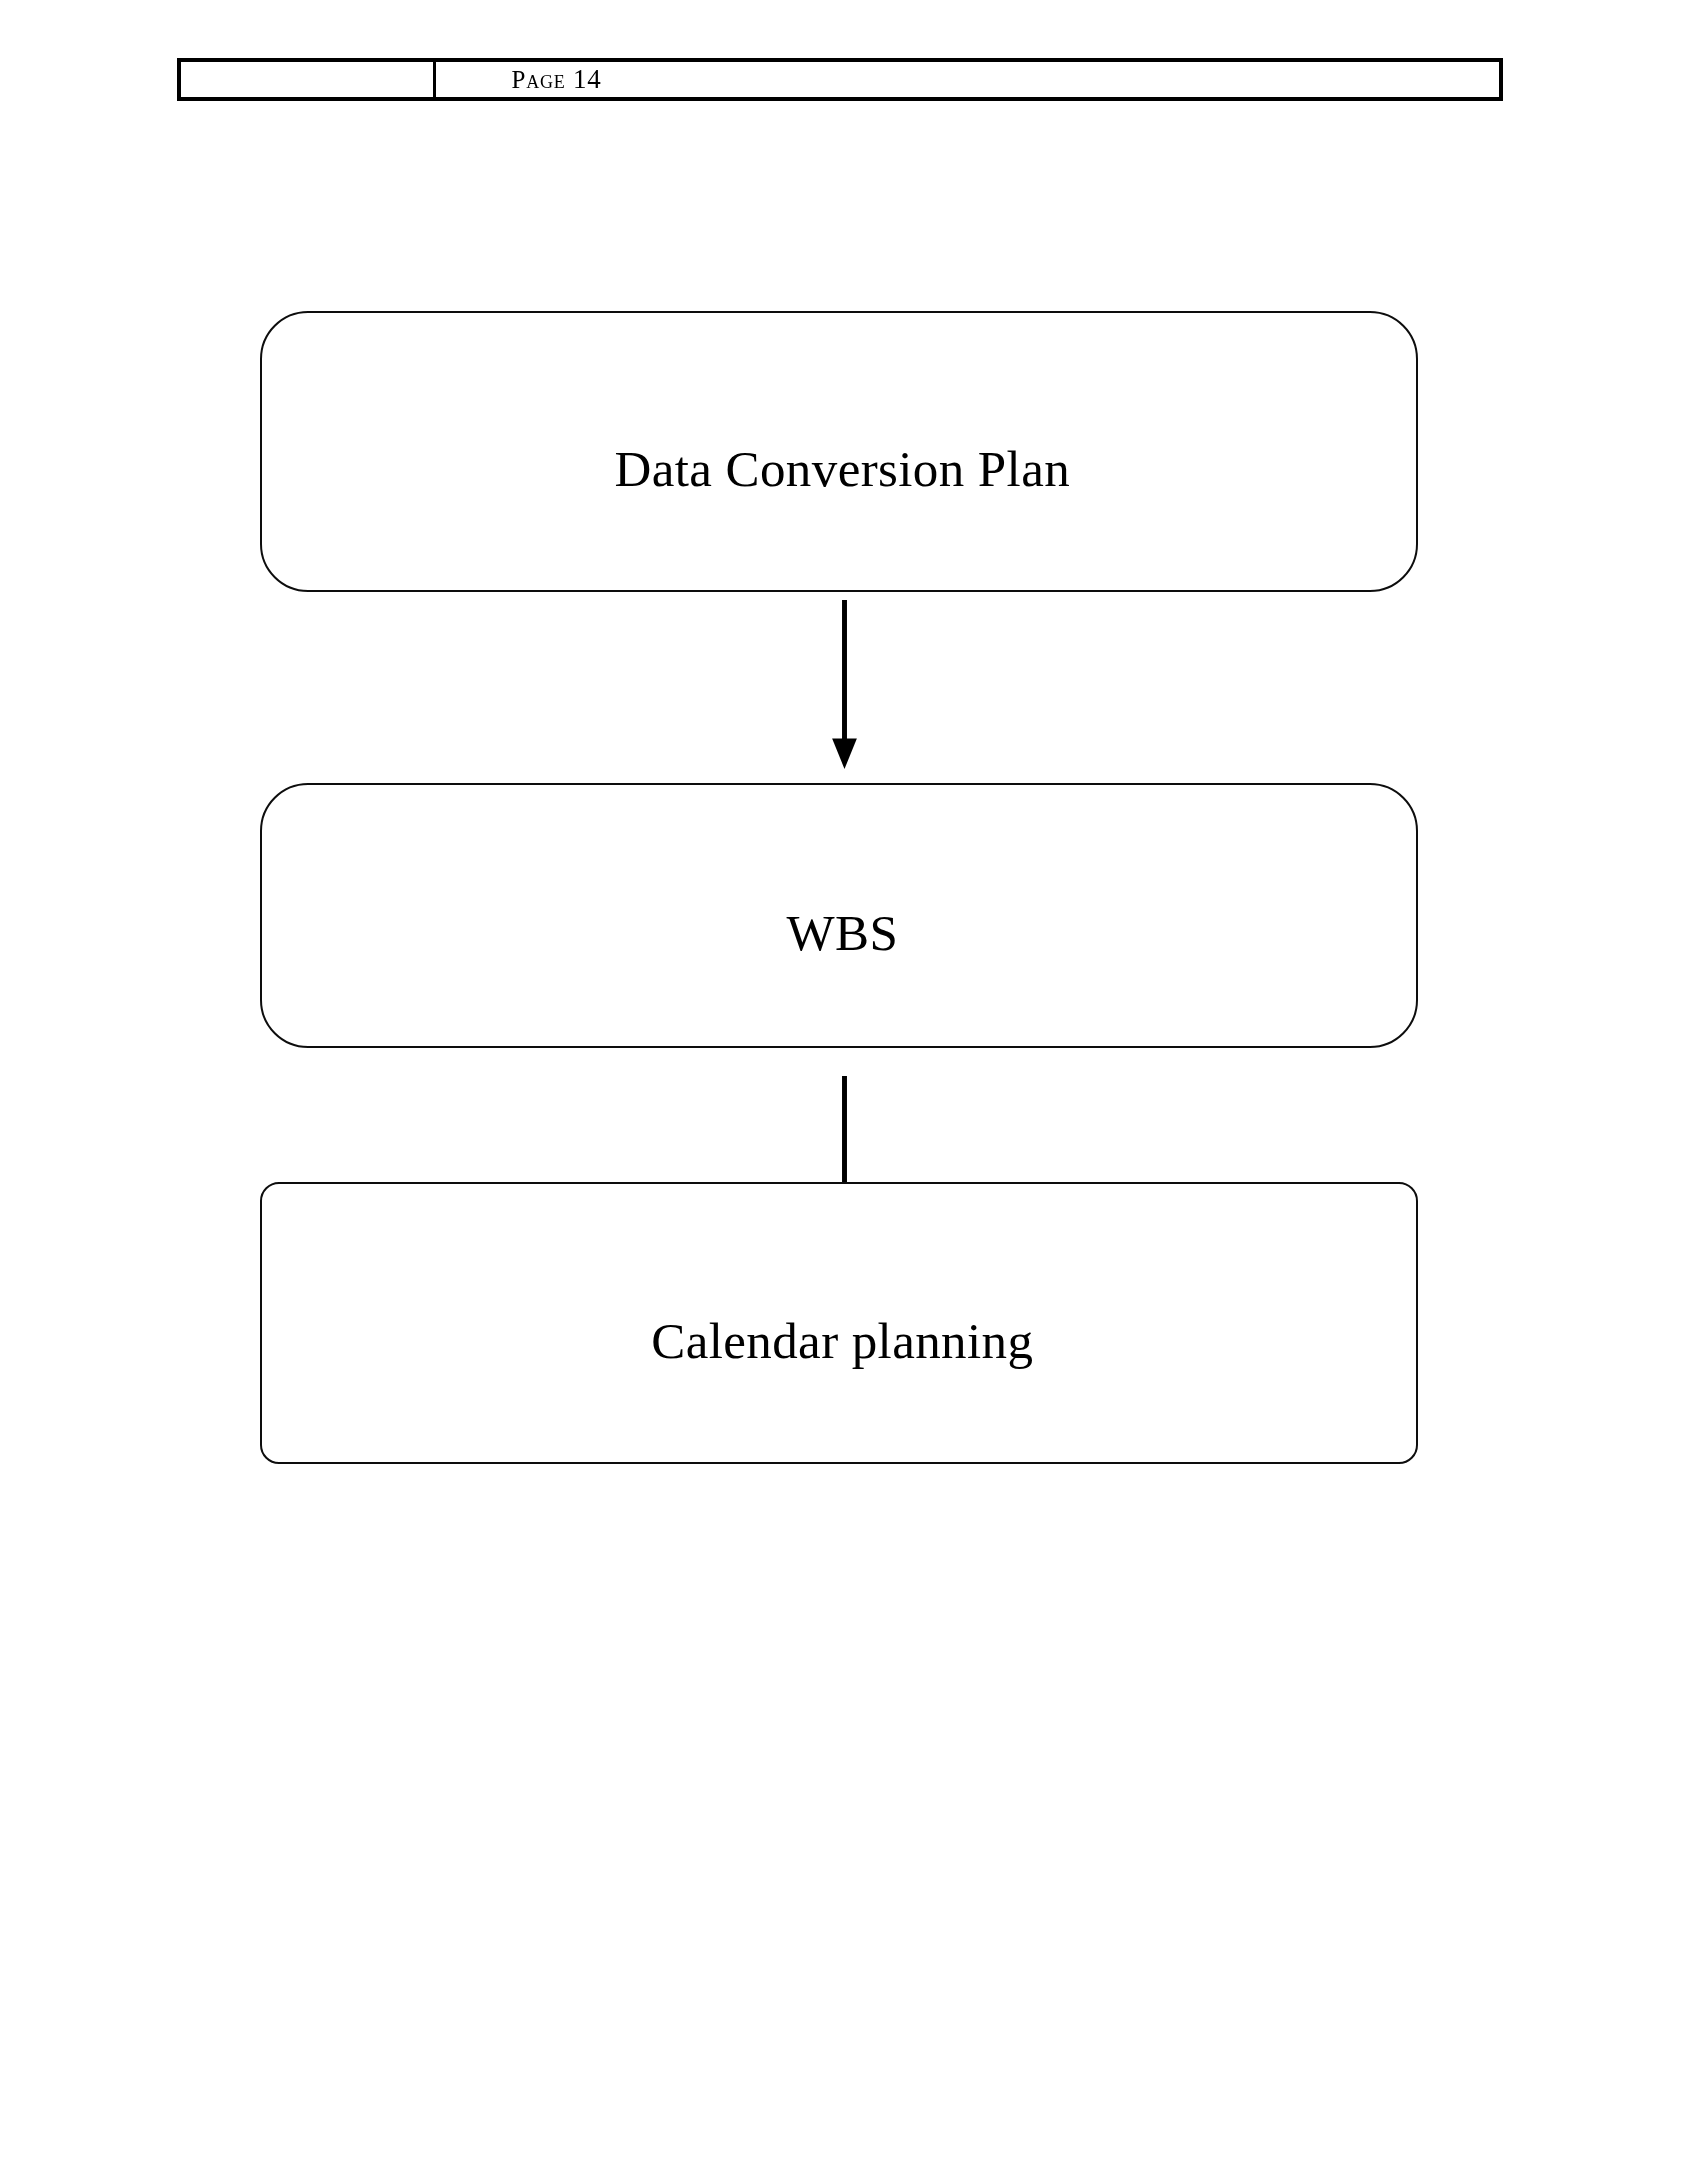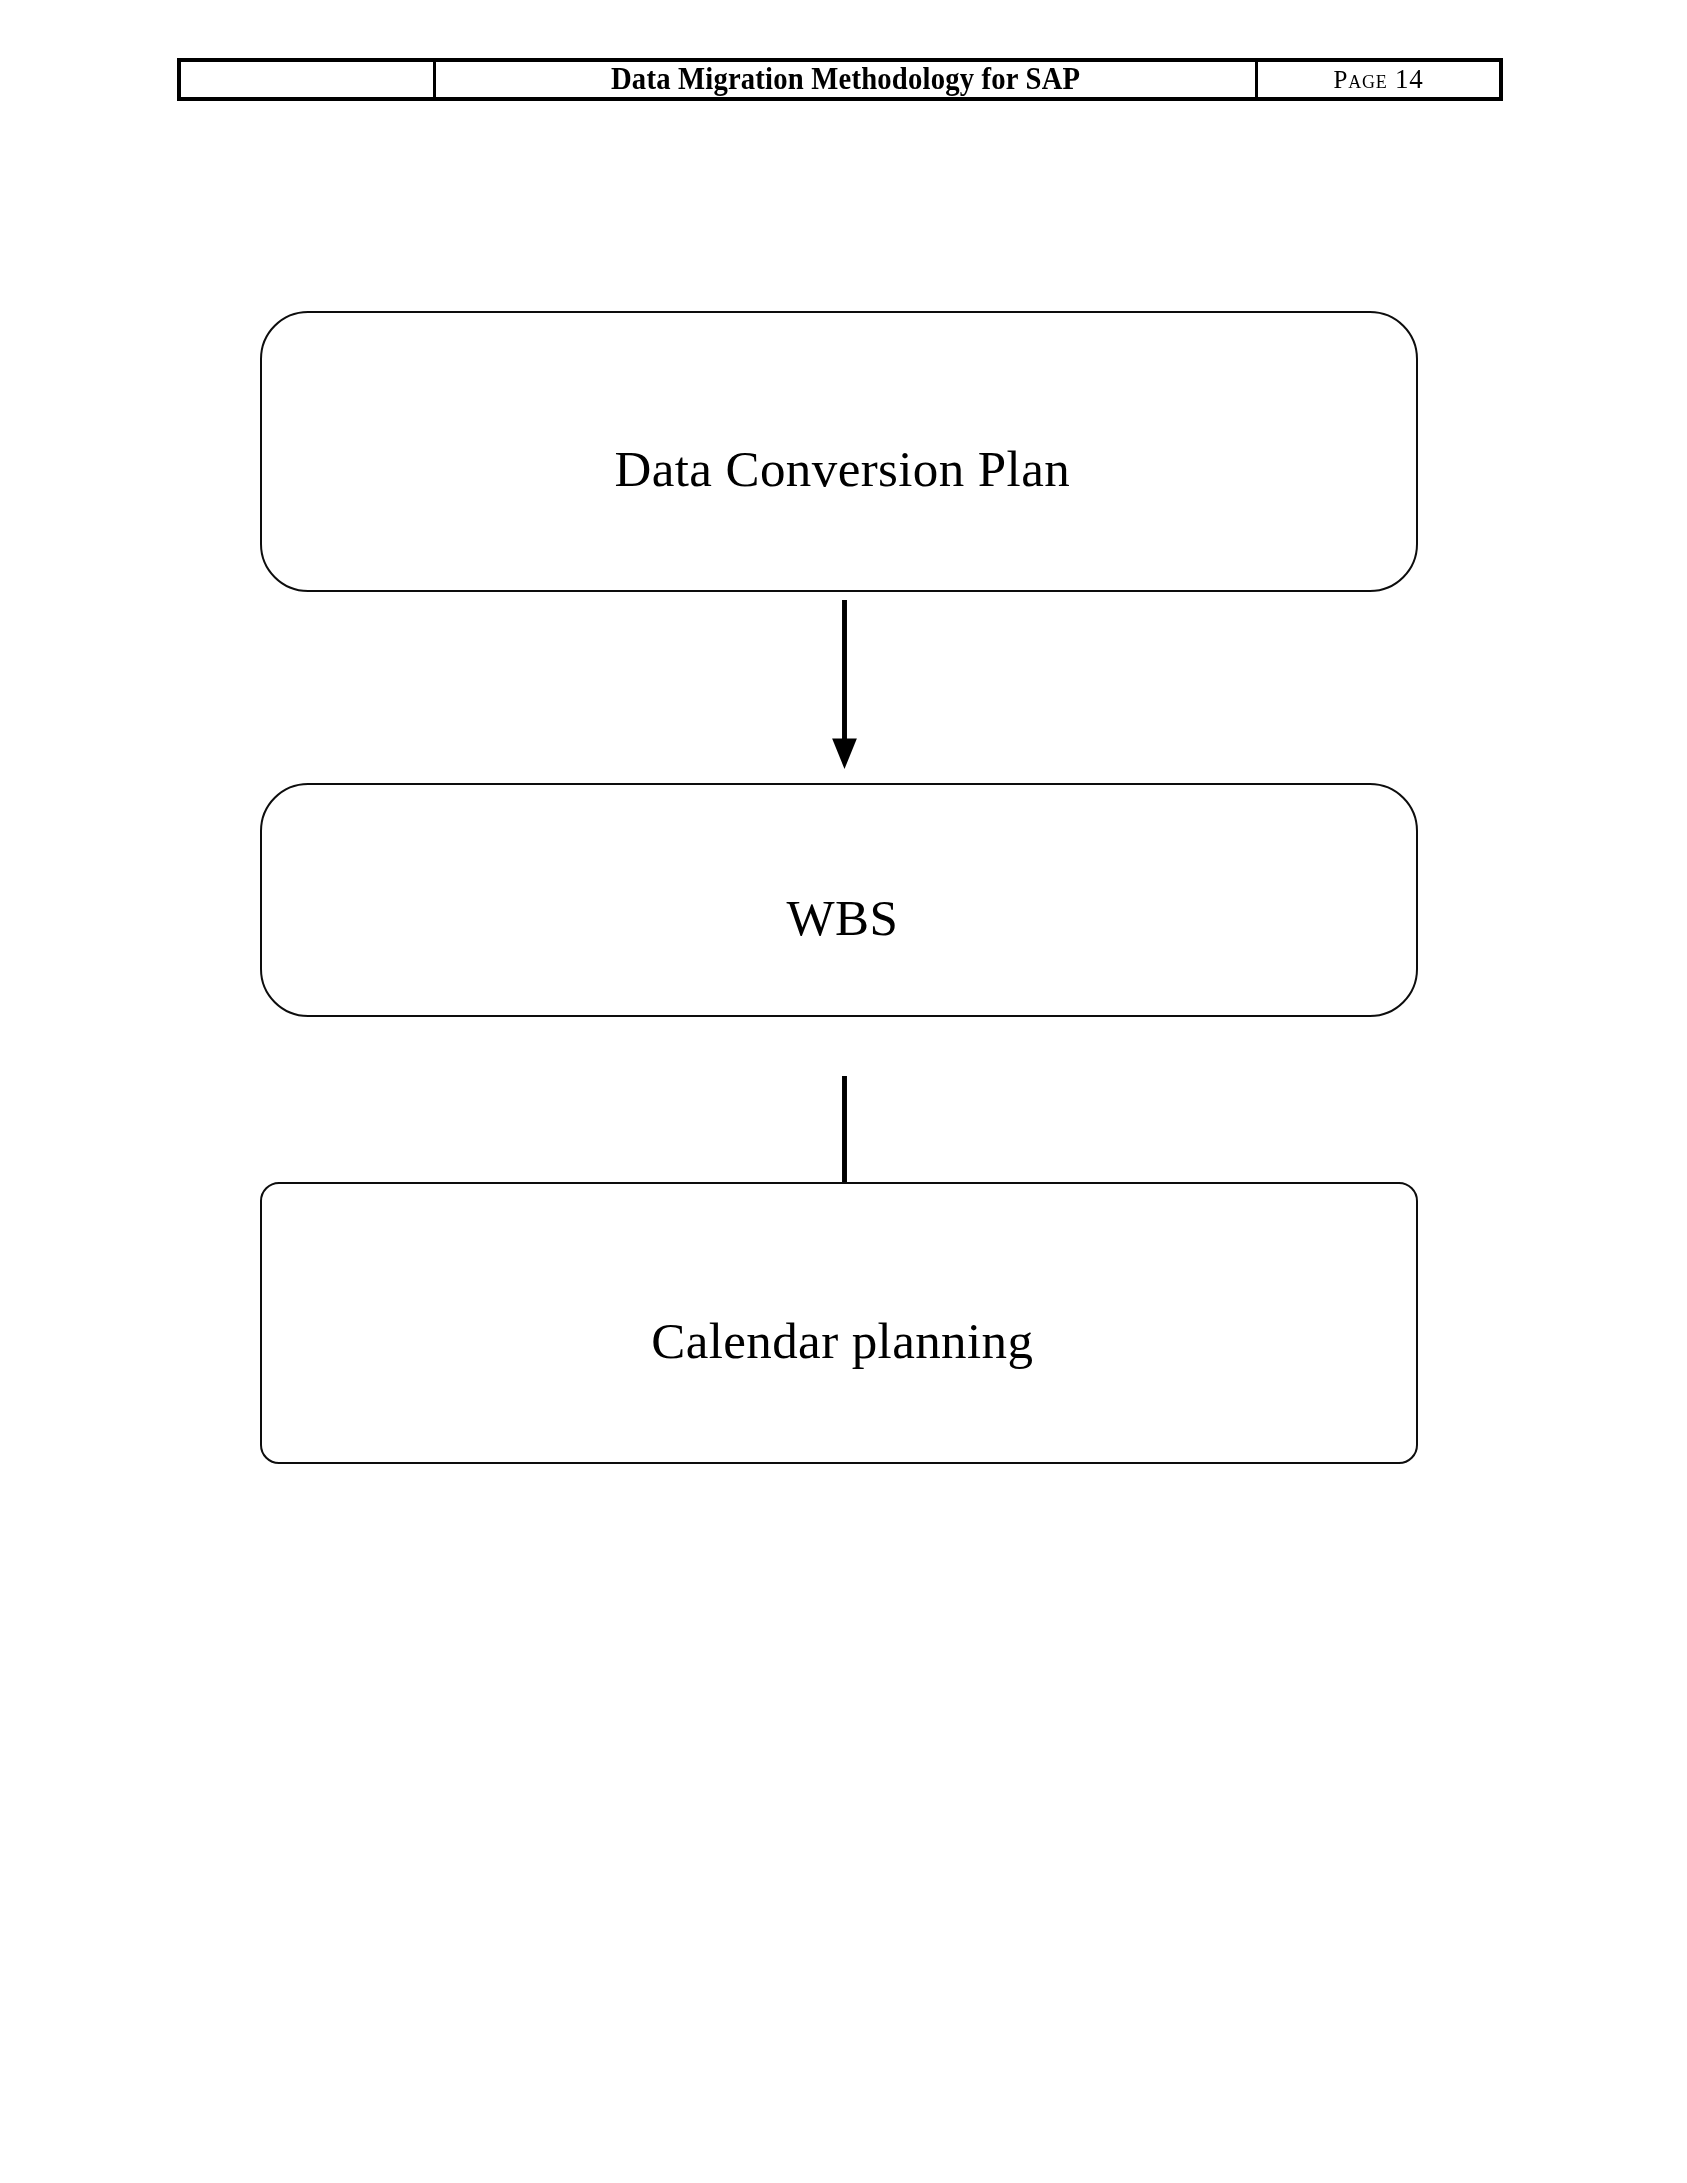--- a/index.html
+++ b/index.html
@@ -91,41 +91,38 @@
   }
   .flow-node .node-label {
     font-size: 51px;
     line-height: 1;
     white-space: nowrap;
     letter-spacing: 0.4px;
     transform: translateX(3.3px);
     margin-top: 36px;
   }
   #node-0 { top: 311px; height: 281px; }
-  #node-1 { top: 783px; height: 234px; }
+  #node-1 { top: 783px; height: 265px; }
   #node-2 { top: 1182px; height: 282px; border-radius: 19px; }
 
   .flow-arrow {
     position: absolute;
     left: 828px;
     width: 33px;
   }
   #arrow-0 { top: 600px; height: 169px; }
   #arrow-1 { top: 1076px; height: 163px; }
   .flow-arrow svg { display: block; width: 100%; height: 100%; }
 </style>
 </head>
 <body>
 
 <div class="page-header">
   <div class="hdr-cell hdr-cell-left">
     <span></span>
-  </div>
-  <div class="hdr-cell hdr-cell-center">
-    <span class="hdr-title">Data Migration Methodology for SAP</span>
   </div>
   <div class="hdr-cell hdr-cell-right">
     <span class="hdr-page"><span>Page</span><span class="pg-num">14</span></span>
   </div>
 </div>
 
 <div class="flow">
 
   <div class="flow-node" id="node-0">
     <span class="node-label">Data Conversion Plan</span>

